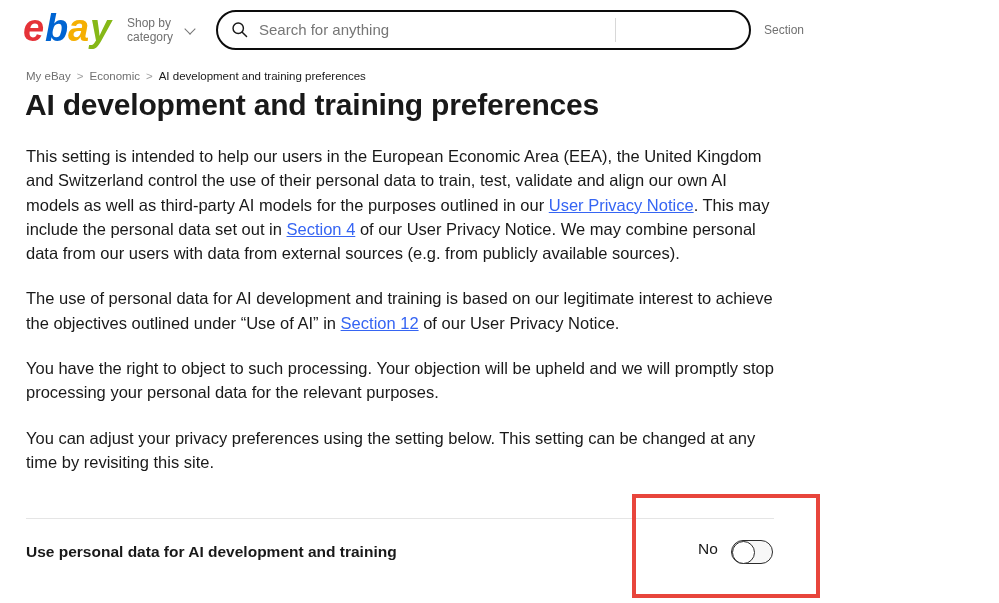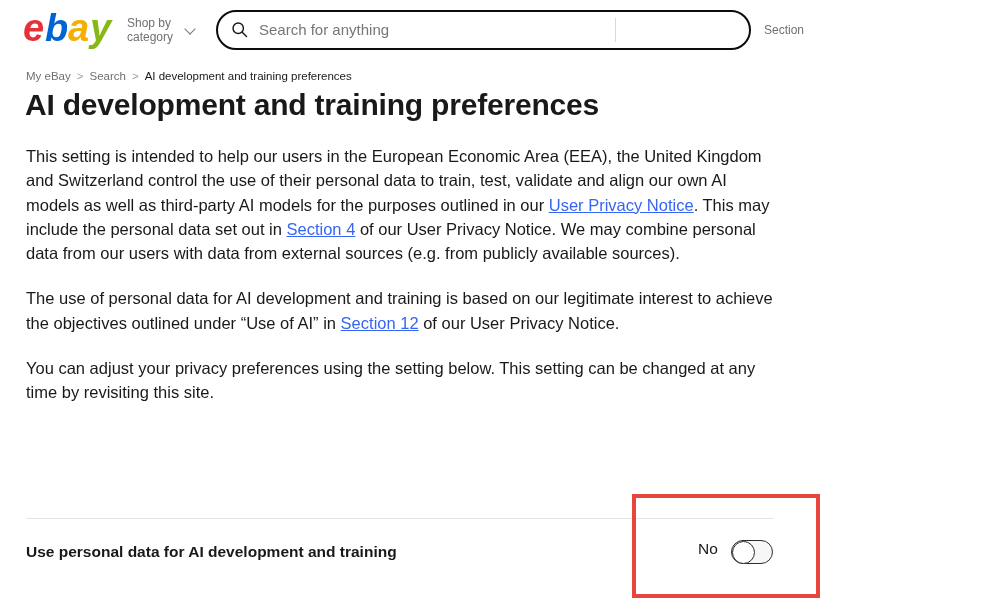--- a/index.html
+++ b/index.html
@@ -277,33 +277,34 @@
       <span class="chevron"></span>
     </div>
   </div>
 
   <a class="advanced-link">Section</a>
 </div>
 
 <nav class="breadcrumb">
   <a>My eBay</a>
   <span class="sep">&gt;</span>
-  <a>Search</a>
+  <a>Economic</a>
   <span class="sep">&gt;</span>
   <span class="current">AI development and training preferences</span>
 </nav>
 
 <h1 class="page-title">AI development and training preferences</h1>
 
 <div class="content">
 
   <p class="para"><span>This setting is intended to help our users in the European Economic Area (EEA), the United Kingdom and Switzerland control the use of their personal data to train, test, validate and align our own AI models as well as third-party AI models for the purposes outlined in our </span><a>User Privacy Notice</a><span>. This may include the personal data set out in </span><a>Section 4</a><span> of our User Privacy Notice. We may combine personal data from our users with data from external sources (e.g. from publicly available sources).</span></p>
 
   <p class="para"><span>The use of personal data for AI development and training is based on our legitimate interest to achieve the objectives outlined under “Use of AI” in </span><a>Section 12</a><span> of our User Privacy Notice.</span></p>
 
+  <p class="para">You have the right to object to such processing. Your objection will be upheld and we will promptly stop processing your personal data for the relevant purposes.</p>
 
   <p class="para">You can adjust your privacy preferences using the setting below. This setting can be changed at any time by revisiting this site.</p>
 </div>
 
 <div class="divider"></div>
 
 <div class="setting-row">
   <span class="setting-label">Use personal data for AI development and training</span>
 </div>
 

